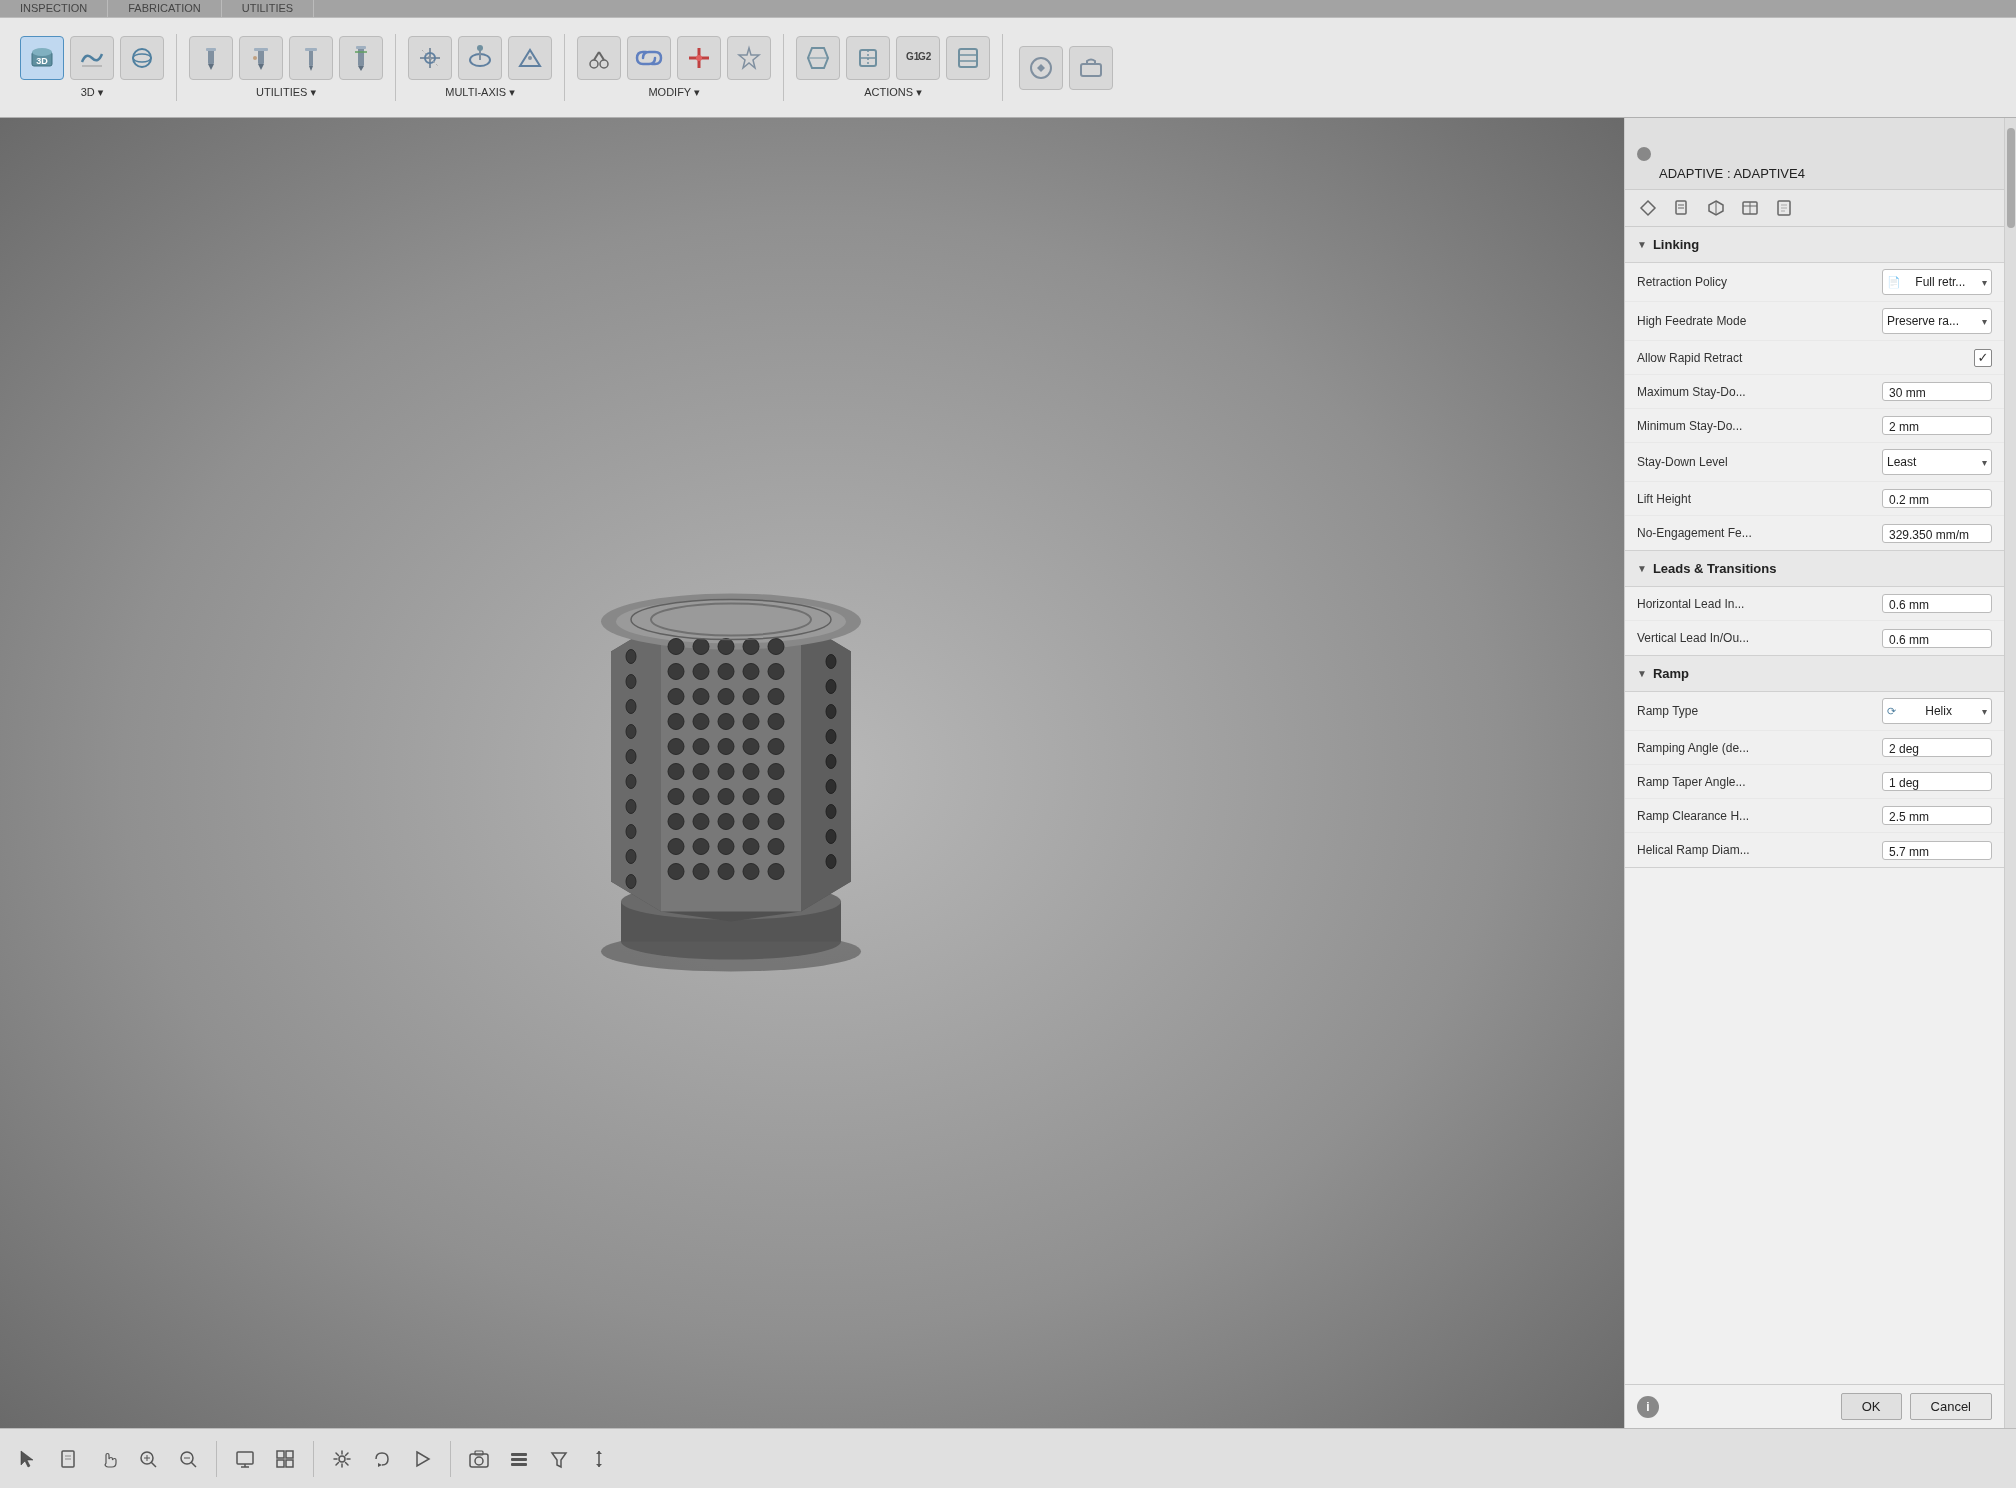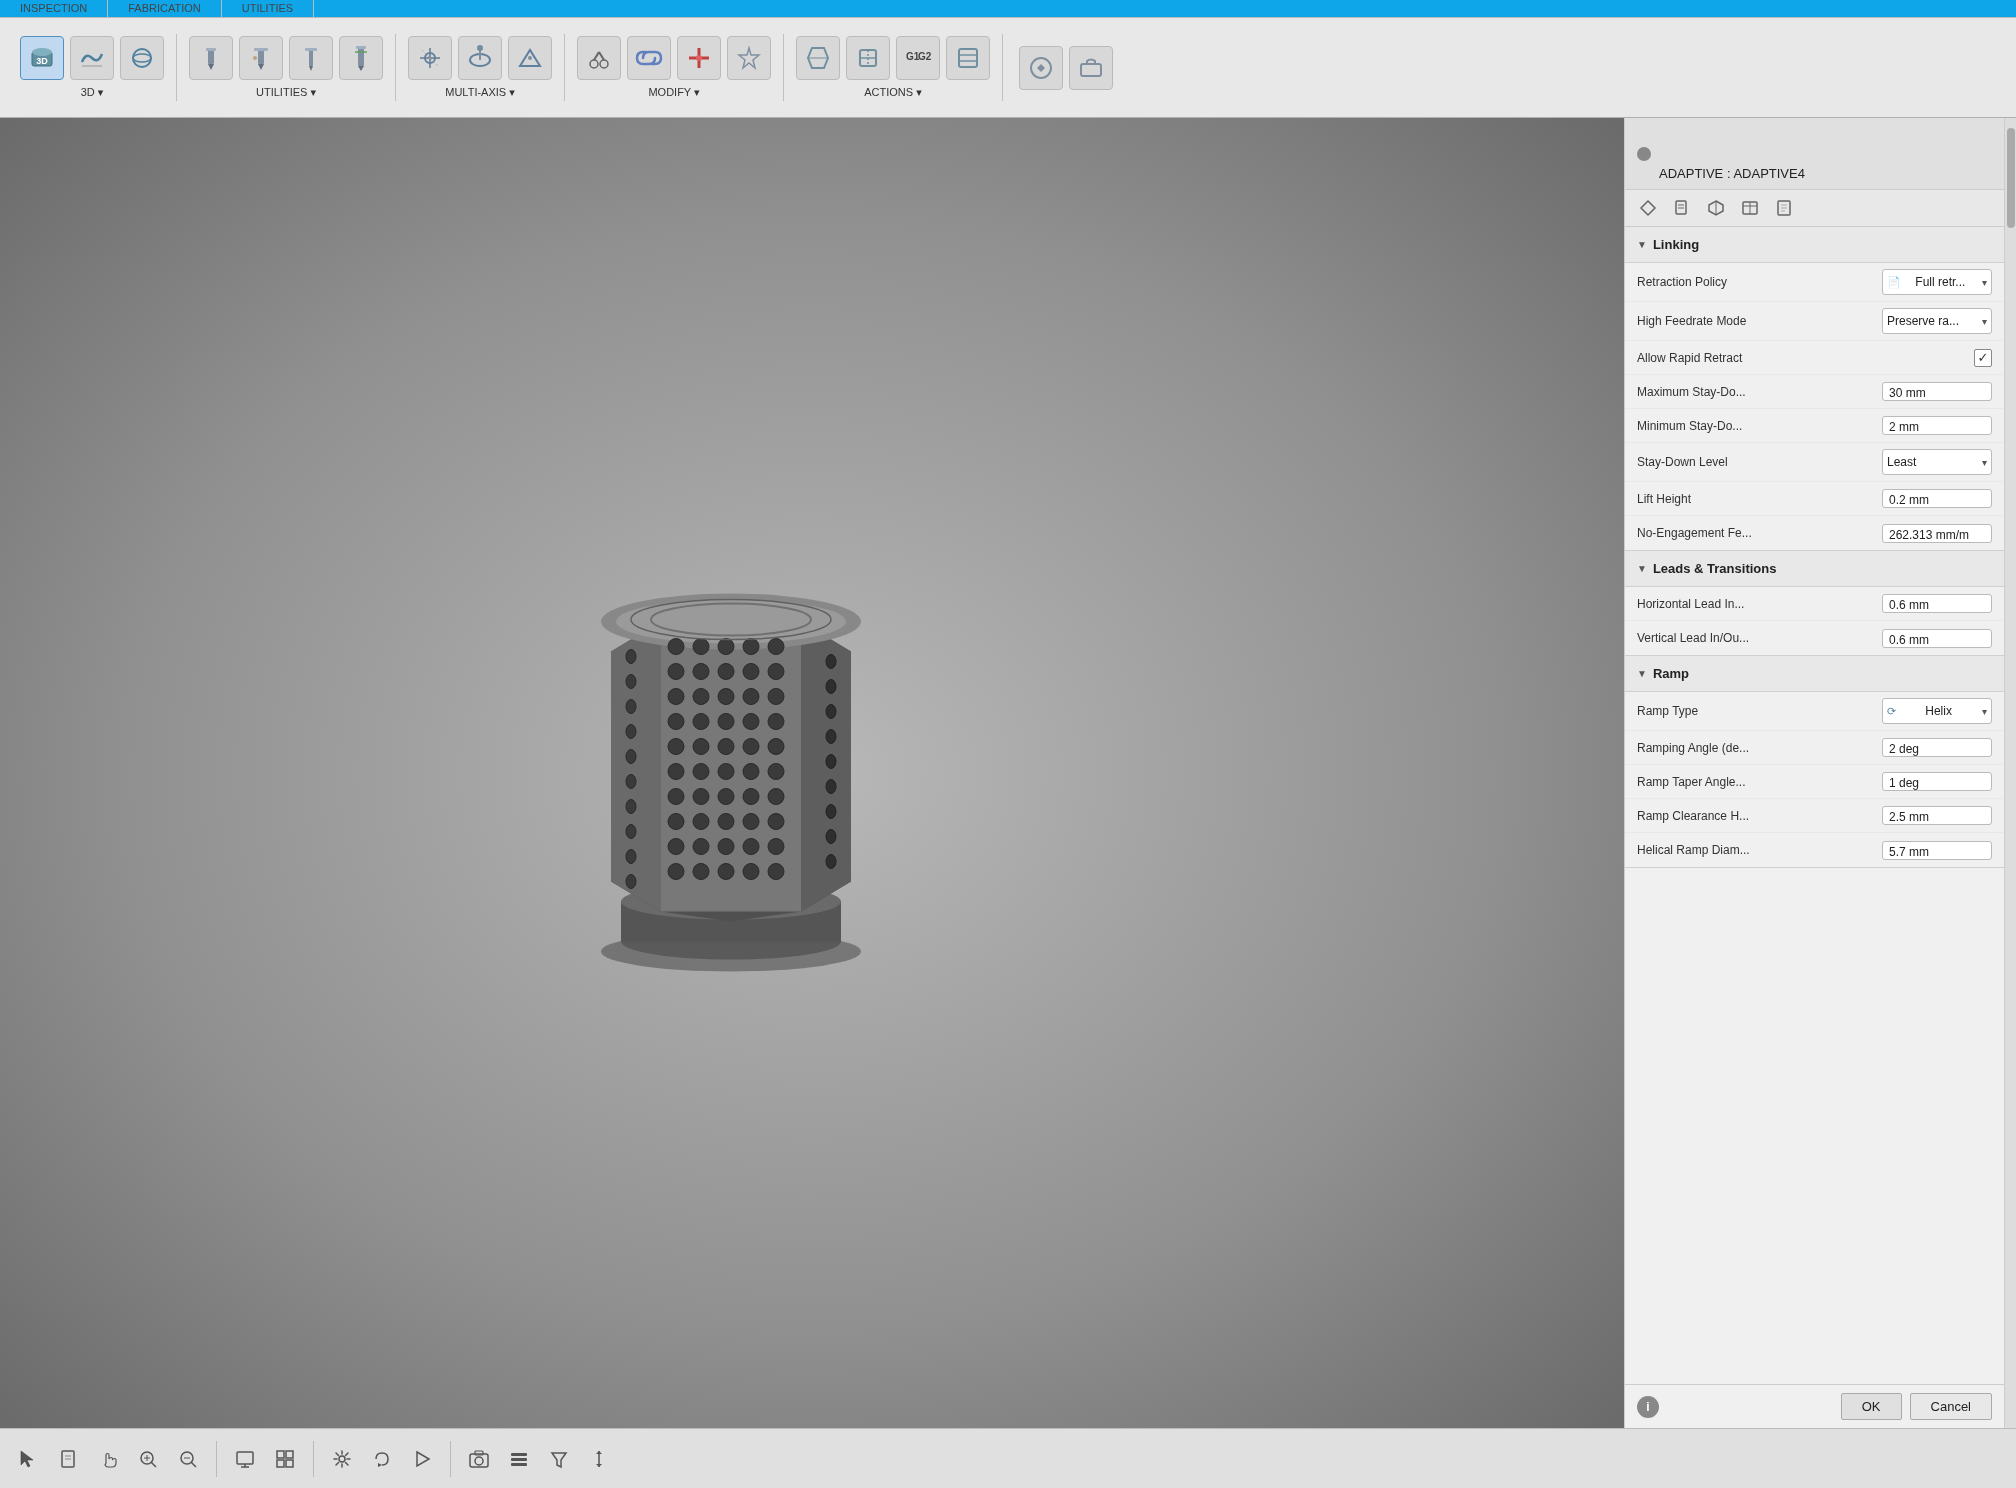--- a/index.html
+++ b/index.html
@@ -311,21 +311,21 @@
     .panel-scroll::-webkit-scrollbar-thumb { background: #aaa; border-radius: 4px; }
 
     
     .top-labels {
       position: absolute;
       top: 0;
       left: 0;
       right: 0;
       height: 18px;
       display: flex;
-      background: #0ea5e9;
+      background: #a3a3a3;
       border-bottom: 1px solid #bbb;
     }
     .top-label {
       font-size: 11px;
       color: #444;
       padding: 2px 20px;
       border-right: 1px solid #bbb;
       font-weight: 500;
     }
   </style>
@@ -726,21 +726,21 @@
         <div class="form-row">
           <span class="form-label">Lift Height</span>
           <div class="form-value">
             <div class="form-input">0.2 mm</div>
           </div>
         </div>
 
         <div class="form-row">
           <span class="form-label">No-Engagement Fe...</span>
           <div class="form-value">
-            <div class="form-input">262.313 mm/m</div>
+            <div class="form-input">329.350 mm/m</div>
           </div>
         </div>
       </div>
 
       <div class="section">
         <div class="section-header">
           <span class="section-arrow">▼</span>
           <span class="section-title">Leads &amp; Transitions</span>
         </div>
 

